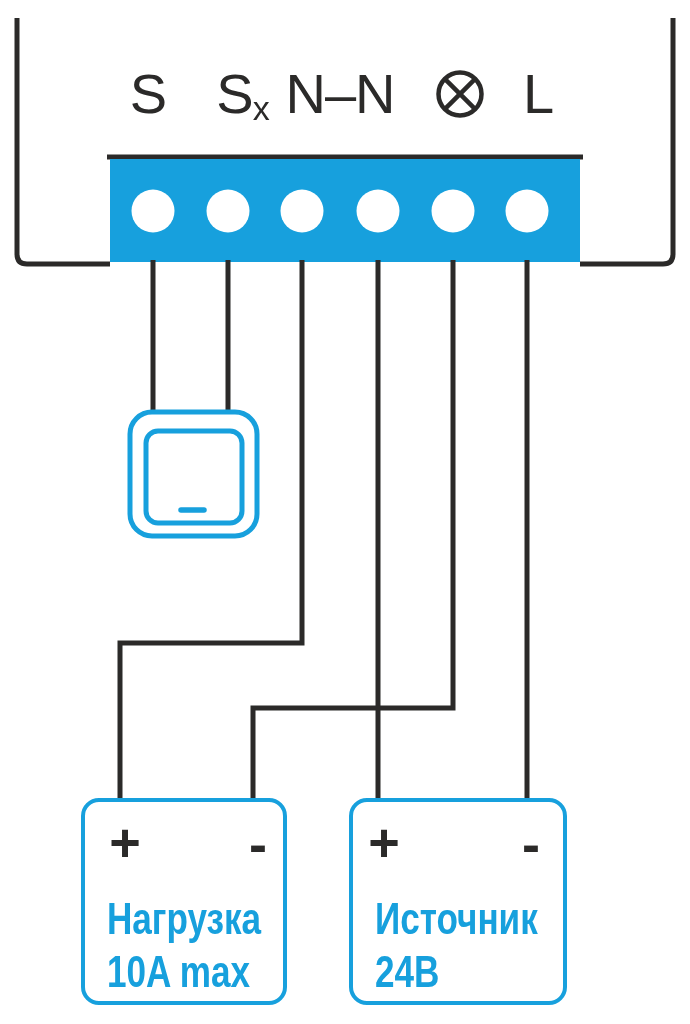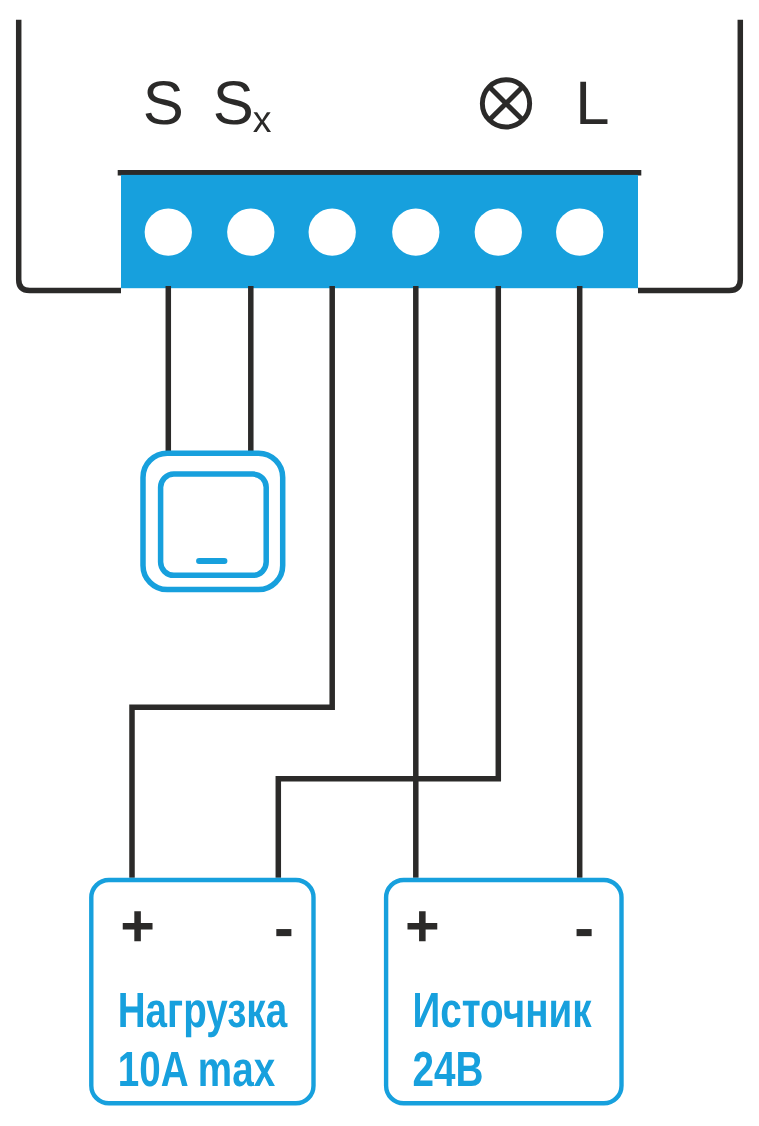--- a/index.html
+++ b/index.html
@@ -75,21 +75,22 @@
     <path class="wire" d="M527 260 V798"></path>
 
     <g>
       <rect class="b" x="130" y="412" width="127" height="124" rx="22"></rect>
       <rect class="b" x="146" y="431" width="96" height="92" rx="12"></rect>
       <line class="dash" x1="181" y1="510" x2="204" y2="510"></line>
     </g>
   </svg>
 
   <div class="top-label" style="left:148px">S</div>
-  <div class="top-label" style="left:220px"><span>S</span><span class="sub">x</span></div>
+  <div class="top-label" style="left:243px"><span>S</span><span class="sub">x</span></div>
+  <div class="top-label" style="left:340px">N–N</div>
   <div class="top-label" style="left:538px">L</div>
 
   <div class="io-box" style="left:81px; top:798px; width:206px; height:207px">
     <span class="sign" style="left:40px; top:40px">+</span>
     <span class="sign" style="left:173px; top:42px">-</span>
     <div class="box-text">
       <div>Нагрузка</div>
       <div>10A max</div>
     </div>
   </div>

